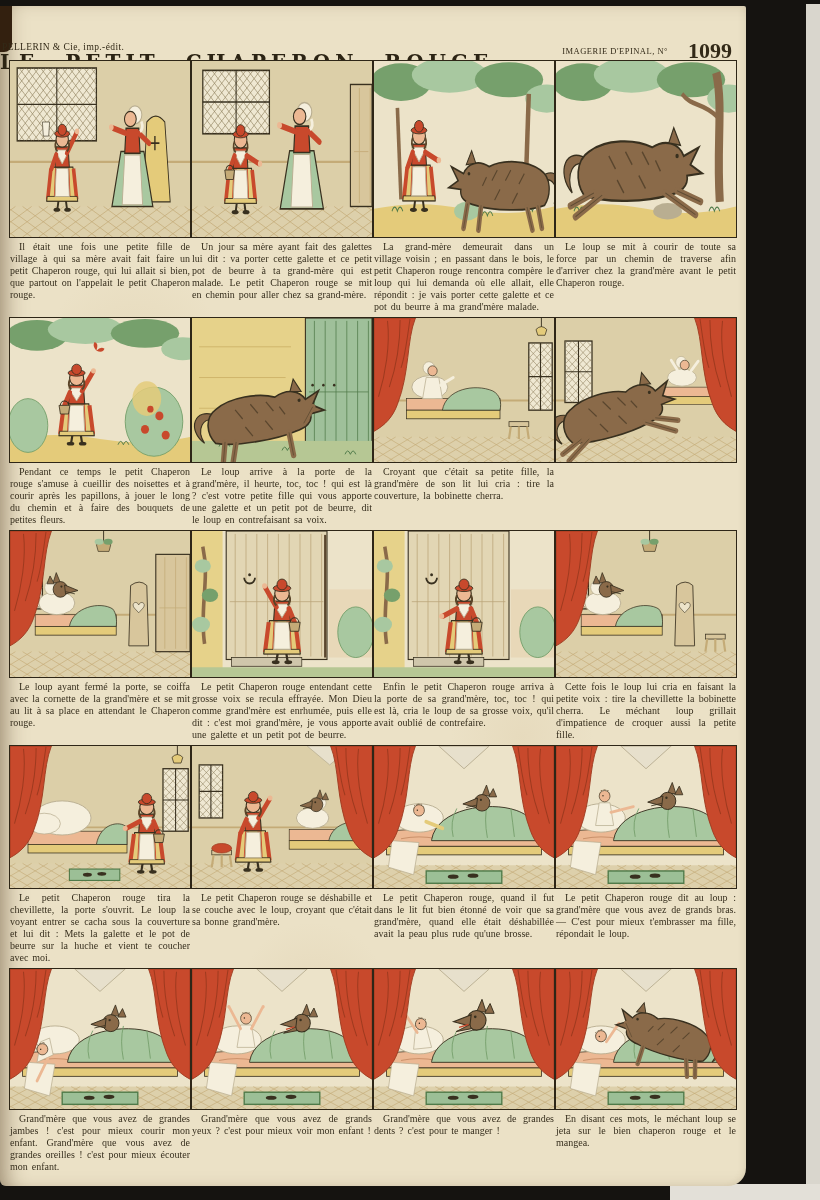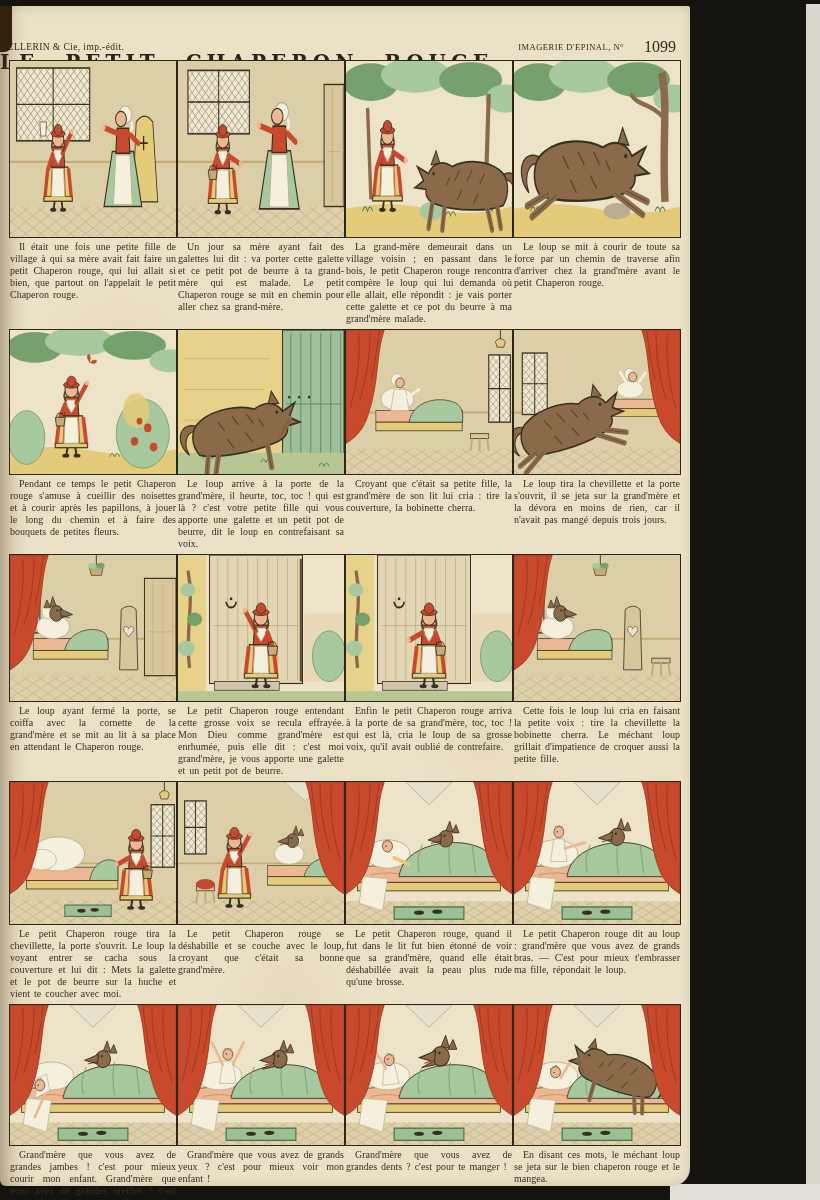--- a/index.html
+++ b/index.html
@@ -4,42 +4,42 @@
 <style>
   html,body{margin:0;padding:0;}
   body{
     width:820px;height:1200px;position:relative;overflow:hidden;
     background:#151310;
     font-family:"Liberation Serif","DejaVu Serif",serif;
   }
   .bg-right{position:absolute;left:806px;top:4px;width:14px;bottom:0;background:#d9d6cd;}
   .bg-corner{position:absolute;right:0;bottom:0;width:150px;height:16px;background:#e3e0d8;}
   .page{
-    position:absolute;left:0;top:6px;width:690px;height:1180px;
+    position:absolute;left:0;top:6px;width:746px;height:1180px;
     background:#ebe1c6;
     background-image:
       radial-gradient(circle at 18% 30%, rgba(190,160,110,.12), transparent 9%),
       radial-gradient(circle at 70% 62%, rgba(190,160,110,.10), transparent 8%),
       radial-gradient(circle at 42% 84%, rgba(180,150,100,.10), transparent 7%);
     border-radius:3px 2px 18px 6px;
     box-shadow:inset 16px 0 22px -12px rgba(70,45,20,.5), inset -4px 0 10px -6px rgba(90,70,40,.25);
   }
   .binding{position:absolute;left:0;top:0;width:12px;height:46px;background:#33200f;border-radius:0 0 8px 0;}
   .header{
     position:absolute;top:28px;left:0;width:100%;height:26px;
     display:flex;align-items:baseline;color:#332a18;
   }
   .pub-left{position:absolute;left:2px;top:8px;font-size:9.5px;letter-spacing:.4px;white-space:nowrap;}
   .title{
     position:absolute;left:0;right:0;text-align:left;top:16px;
     font-size:20px;font-weight:bold;letter-spacing:5px;word-spacing:14px;
     font-family:"DejaVu Serif","Liberation Serif",serif;color:#2c2414;
   }
   .imprint{position:absolute;right:14px;top:4px;font-size:8.5px;letter-spacing:.5px;white-space:nowrap;display:flex;align-items:center;gap:20px;color:#332a18;}
-  .plate-no{font-size:16px;letter-spacing:0;font-weight:normal;}
+  .plate-no{font-size:22px;letter-spacing:0;font-weight:bold;}
   .grid{position:absolute;top:54px;left:9px;right:9px;}
   .prow{display:grid;grid-template-columns:repeat(4,1fr);column-gap:0;margin-bottom:2px;}
   .panel{margin:0;}
   .art{border:1.3px solid #2e2617;background:#ece3c9;overflow:hidden;}
   .art svg{display:block;width:100%;height:100%;}
   .caption{
     font-size:10px;line-height:1.2;text-align:justify;text-indent:9px;
     color:#372f1e;padding:3px 1px 2px 1px;word-spacing:1.5px;
   }
 </style>
@@ -373,21 +373,20 @@
  <path d="M-18,-20 l4,6 M-8,-22 l4,6 M2,-22 l4,6 M-13,-9 l4,6 M0,-11 l4,6 M10,-18 l3,5" stroke="#5a462e" stroke-width="0.8"></path>
  </g>
               <path d="M186,0 V12" stroke="#38301f" stroke-width="1"></path>
               <path d="M180,12 Q186,6 192,12 L190,18 L182,18 Z" fill="#e4cb7a" stroke="#38301f" stroke-width="0.8"></path>
               <g transform="translate(200,0) scale(-1,1)">
                 <path d="M0,0 L46,0 C36,24 40,56 26,90 C21,103 12,112 0,118 Z" fill="#c8492c" stroke="#9e3a1f" stroke-width="1"></path>
 <path d="M15,3 C18,28 13,58 5,82 M29,2 C29,26 25,50 17,72 M40,1 C37,20 35,38 30,52" stroke="#9e3a1f" stroke-width="1.1" fill="none"></path>
               </g>
             </svg>
           </div>
-          <figcaption class="caption">Le loup tira la chevillette et la porte s'ouvrit, il se jeta sur la grand'mère et la dévora en moins de rien, car il n'avait pas mangé depuis trois jours.</figcaption>
         </figure>
       </div>
       <div class="prow">
         <figure class="panel">
           <div class="art" style="height: 146px;">
             <svg viewBox="0 0 200 150" preserveAspectRatio="none" xmlns="http://www.w3.org/2000/svg">
               <rect width="200" height="150" fill="#dccfa8"></rect>
  <path d="M0,86 H200" stroke="#c4ab77" stroke-width="2"></path>
               <rect x="10" y="20" width="26" height="60" fill="#efe8d2" stroke="#38301f" stroke-width="1.4"></rect>
  <clipPath id="w8">

